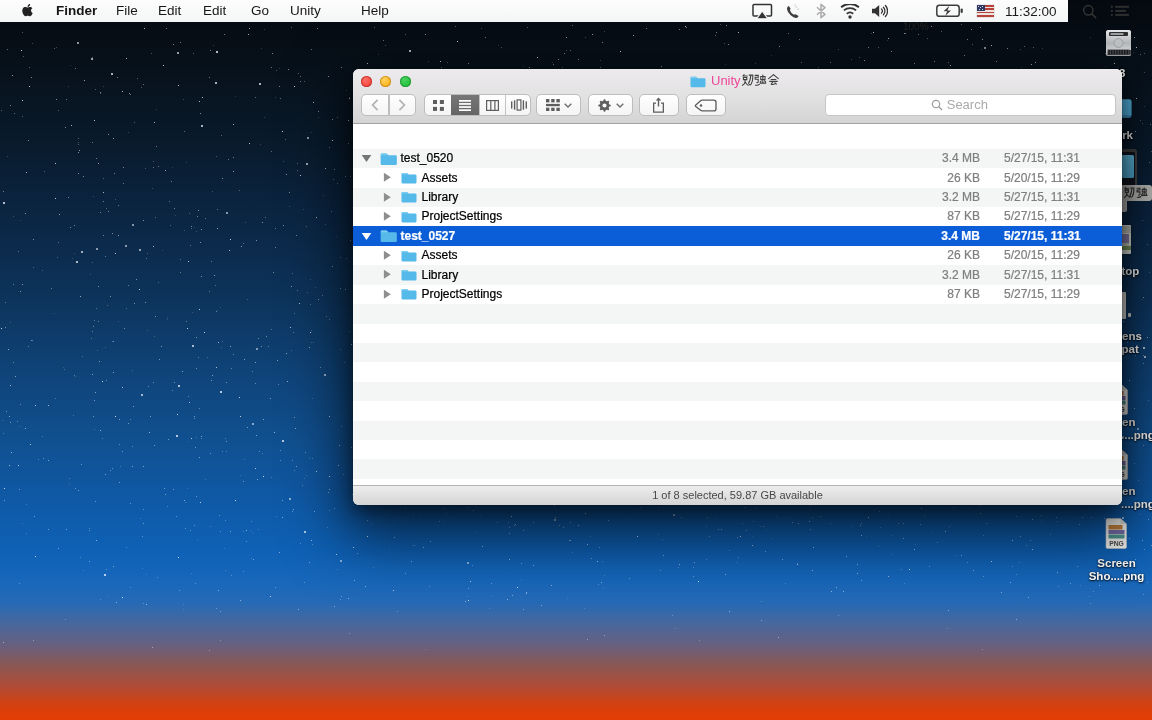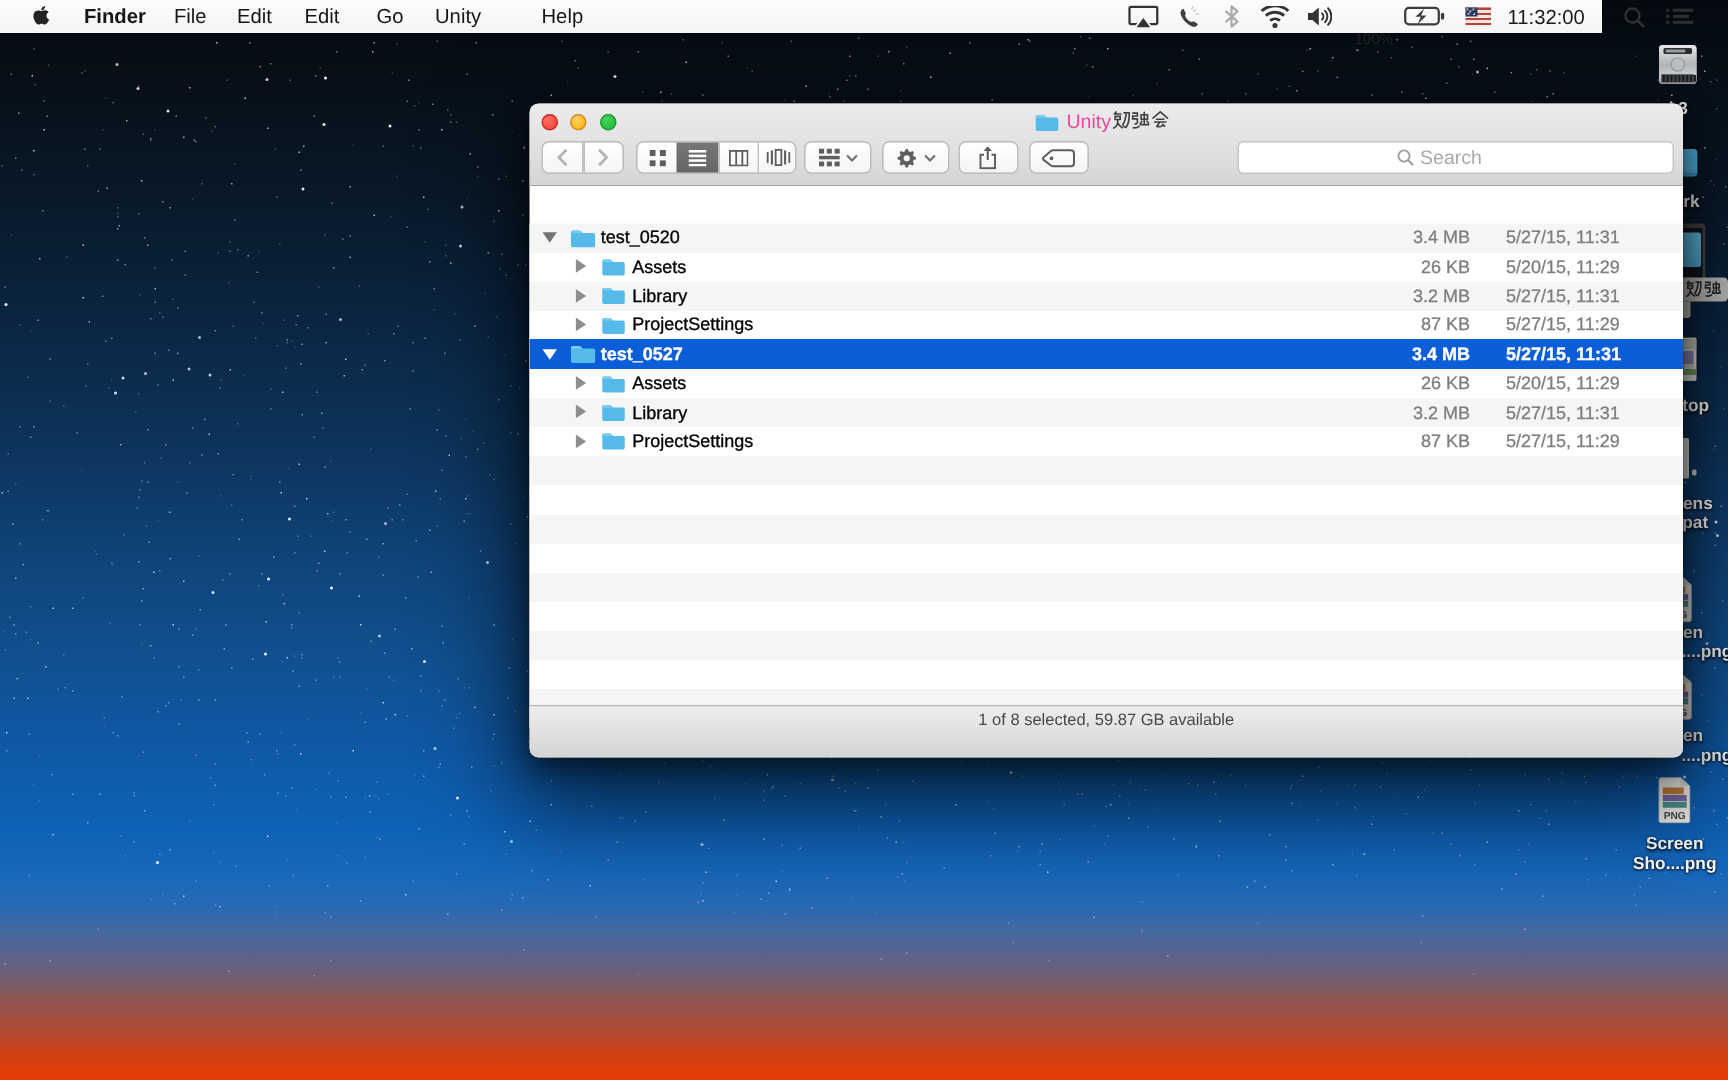--- a/index.html
+++ b/index.html
@@ -2120,21 +2120,21 @@
 #header { position:absolute; left:0; top:55.5px; width:769px; height:23px; background:#fbfbfb;
   border-bottom:1px solid #c9c9c9; font-size:12px; color:#373737; }
 #rows { position:absolute; left:0; top:79.6px; width:769px; height:336.4px; overflow:hidden;
   background:repeating-linear-gradient(to bottom, #f4f5f5 0px, #f4f5f5 19.4px, #ffffff 19.4px, #ffffff 38.8px); }
 .row { position:absolute; left:0; width:769px; height:19.4px; font-size:12px; color:#000; -webkit-text-stroke:0.22px currentColor; }
 .rname { position:absolute; top:2.6px; white-space:nowrap; }
 .rsize { position:absolute; top:2.6px; right:142px; color:#7f7f7f; text-align:right; }
 .rdate { position:absolute; top:2.6px; left:651px; color:#7f7f7f; }
 .sel { background:#0b5ed7; color:#fff; }
 .sel .rsize, .sel .rdate { color:#fff; }
-#statusbar { position:absolute; left:0; bottom:0; width:769px; height:35px;
+#statusbar { position:absolute; left:0; bottom:0; width:769px; height:20px;
   border-radius:0 0 6px 6px; background:linear-gradient(#ededed,#d4d4d4);
   border-top:1px solid #b4b4b4; text-align:center;
   font-size:11px; color:#484848; line-height:19px; }
 </style></head>
 <body>
 <div class="star1"></div>
 <div class="star2"></div>
 <div id="menubar">
     <svg width="13" height="15" viewBox="0 0 170 195" style="position:absolute;left:21px;top:4px" fill="#222222">
       <path d="M150.37 125.25c-2.45 5.66-5.35 10.87-8.71 15.66-4.58 6.53-8.33 11.05-11.22 13.56-4.48 4.12-9.28 6.23-14.42 6.35-3.69 0-8.14-1.05-13.32-3.18-5.2-2.12-9.97-3.17-14.34-3.17-4.58 0-9.49 1.05-14.75 3.17-5.26 2.13-9.5 3.24-12.74 3.35-4.93.21-9.84-1.96-14.75-6.52-3.13-2.73-7.04-7.41-11.73-14.04-5.03-7.08-9.17-15.29-12.41-24.65-3.47-10.11-5.21-19.9-5.21-29.38 0-10.86 2.35-20.22 7.05-28.07 3.69-6.3 8.6-11.27 14.75-14.92 6.15-3.65 12.79-5.51 19.95-5.63 3.91 0 9.05 1.21 15.43 3.59 6.36 2.39 10.45 3.6 12.24 3.6 1.34 0 5.88-1.42 13.57-4.24 7.27-2.62 13.41-3.7 18.44-3.28 13.63 1.1 23.87 6.47 30.68 16.15-12.19 7.39-18.22 17.73-18.1 31 .11 10.34 3.86 18.94 11.23 25.77 3.34 3.17 7.07 5.62 11.22 7.36-.9 2.61-1.85 5.11-2.86 7.51zM119.11 2.24c0 8.1-2.96 15.67-8.86 22.67-7.12 8.32-15.73 13.13-25.07 12.37a25.22 25.22 0 0 1-.19-3.07c0-7.78 3.39-16.1 9.4-22.91 3-3.45 6.82-6.31 11.45-8.6 4.62-2.25 8.99-3.5 13.1-3.74.12 1.08.17 2.17.17 3.27z"></path>

